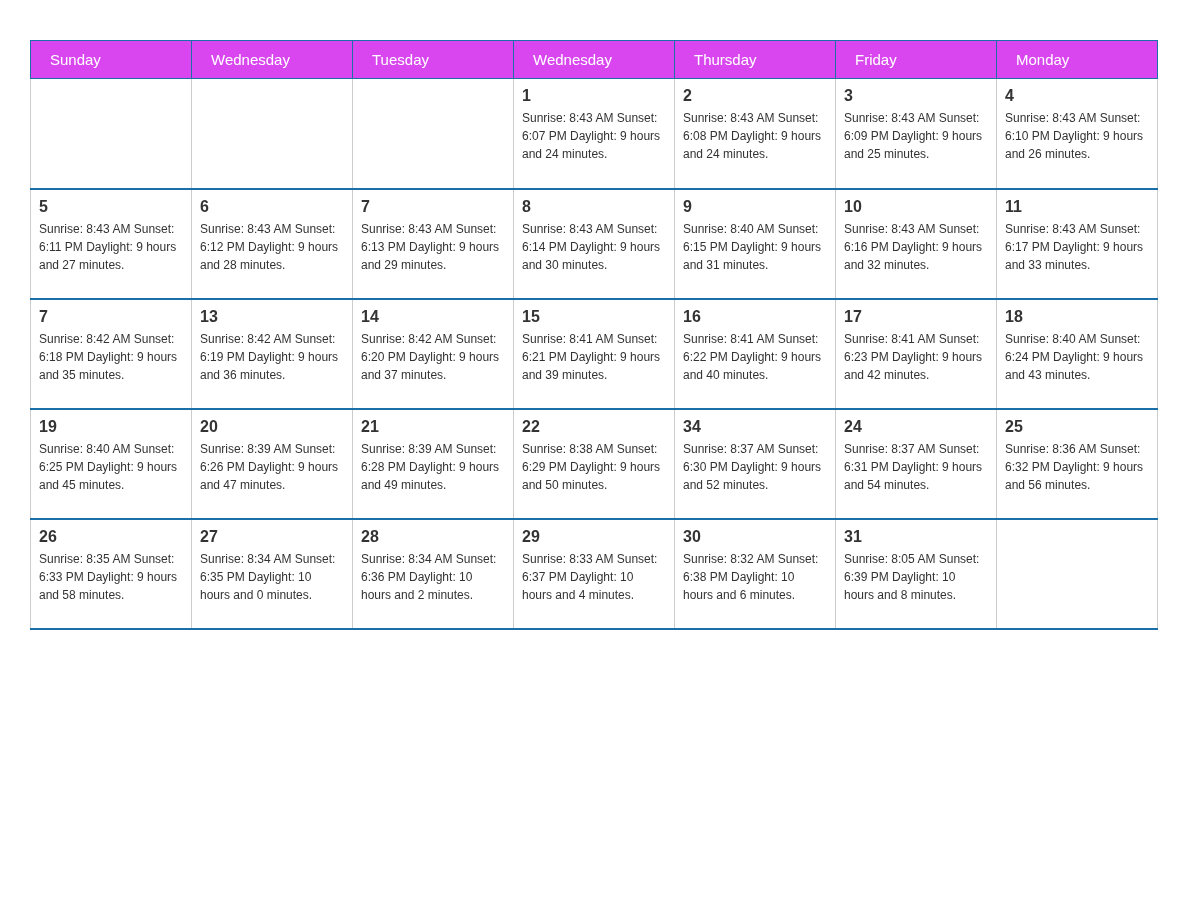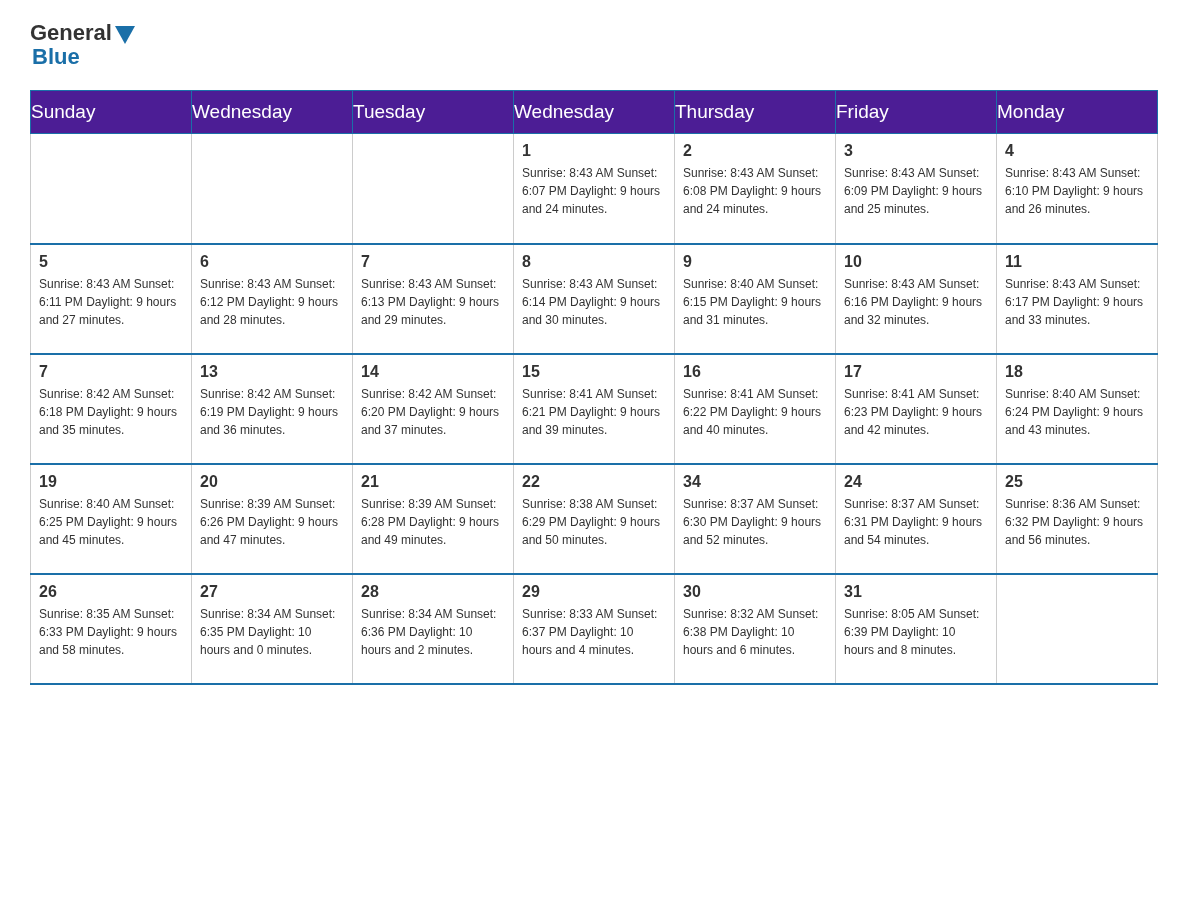--- a/index.html
+++ b/index.html
@@ -62,24 +62,24 @@
       font-size: 20px;
       color: #555;
       margin-top: 4px;
     }
     .calendar-table {
       width: 100%;
       border-collapse: collapse;
       table-layout: fixed;
     }
     .calendar-table thead th {
-      background-color: #4c1d95;
+      background-color: #d946ef;
       color: #fff;
-      padding: 10px 0;
-      font-size: 19px;
+      padding: 10px 19px;
+      font-size: 15px;
       font-weight: normal;
       text-align: left;
       border: 1px solid #1a6fa8;
     }
     .calendar-table tbody td {
       vertical-align: top;
       border: 1px solid #ccc;
       padding: 8px;
       min-height: 90px;
       height: 110px;
@@ -100,27 +100,20 @@
       line-height: 1.5;
     }
     .empty-cell {
       background: #fff;
     }
   </style>
 </head>
 <body>
 
 <div class="header">
-  <div class="logo-wrapper">
-    <div class="logo-top-row">
-      <span class="logo-text-general">General</span>
-      <span class="logo-triangle"></span>
-    </div>
-    <span class="logo-text-blue">Blue</span>
-  </div>
 </div>
 
 <table class="calendar-table">
   <thead>
     <tr>
     <th>Sunday</th>
         <th>Wednesday</th>
         <th>Tuesday</th>
         <th>Wednesday</th>
         <th>Thursday</th>

